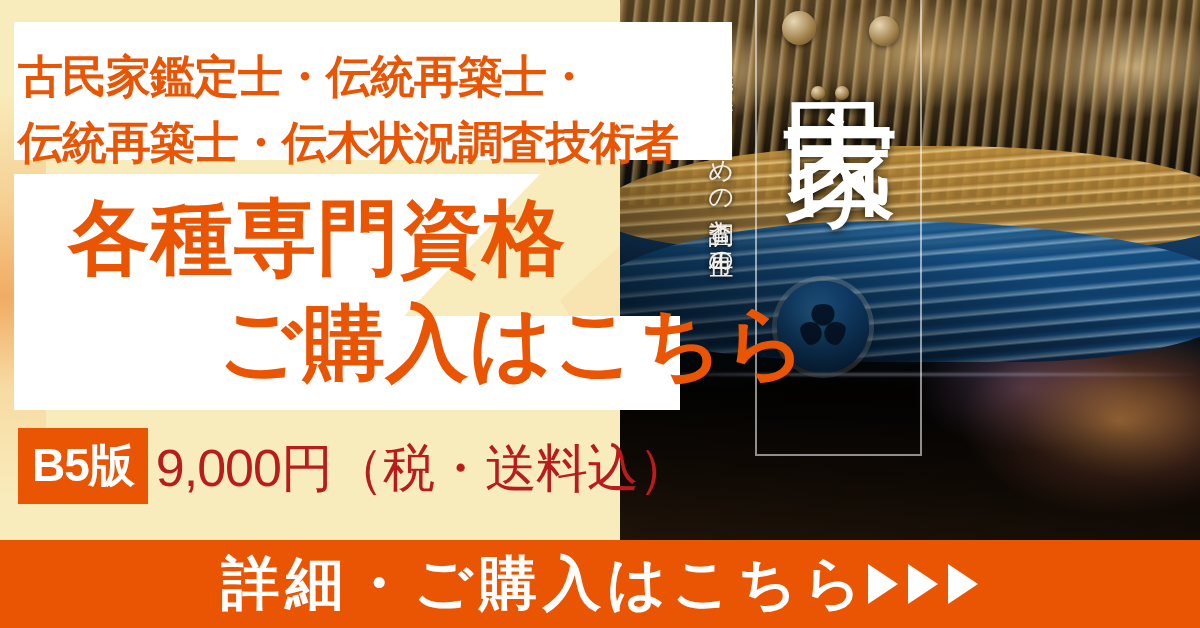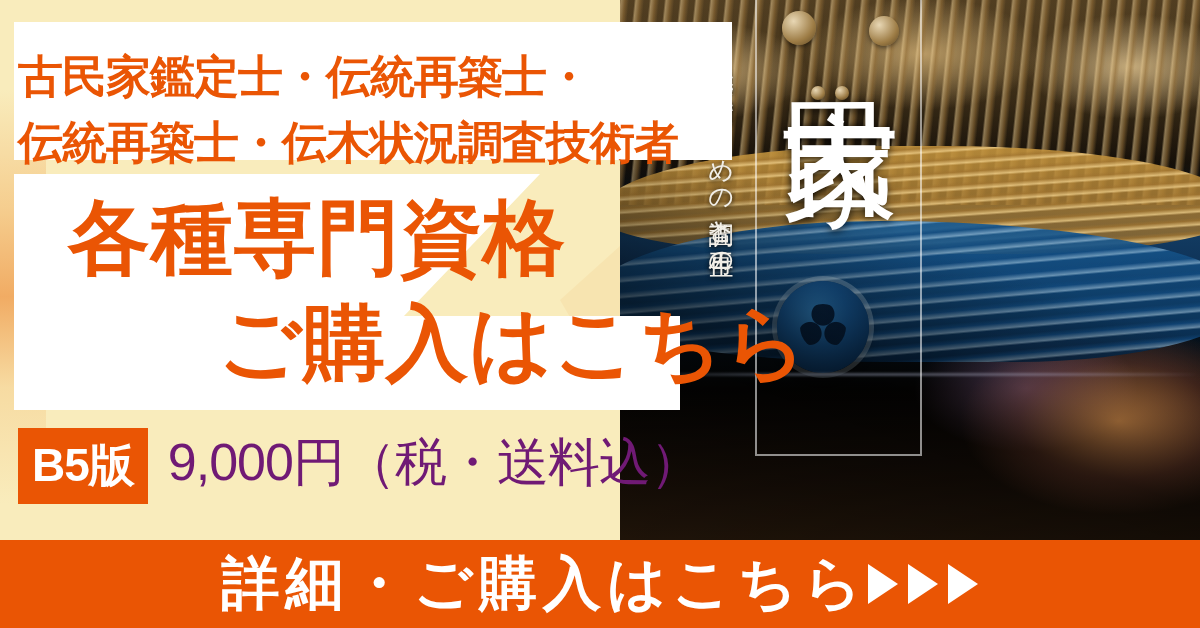--- a/index.html
+++ b/index.html
@@ -268,35 +268,35 @@
     white-space: nowrap;
     margin-left: 42px;
   }
   .title-main .line-1 { display: block; }
   .title-main .line-2 { display: block; padding-left: 150px; }
 
   .price-row {
     position: absolute;
     left: 18px; top: 428px;
     display: flex;
-    align-items: flex-start;
-    gap: 20px;
+    align-items: flex-end;
+    gap: 8px;
   }
   .badge-size {
     background: #ea5504;
     color: #ffffff;
     font-size: 46px;
     font-weight: 700;
     line-height: 1;
     padding: 14px 14px 16px 14px;
     letter-spacing: -1px;
     white-space: nowrap;
   }
   .price-text {
-    color: #701a75;
+    color: #b91c1c;
     font-size: 52px;
     font-weight: 400;
     letter-spacing: -1px;
     white-space: nowrap;
   }
 
   
   .cta-bar {
     position: absolute;
     left: 0; bottom: 0;

